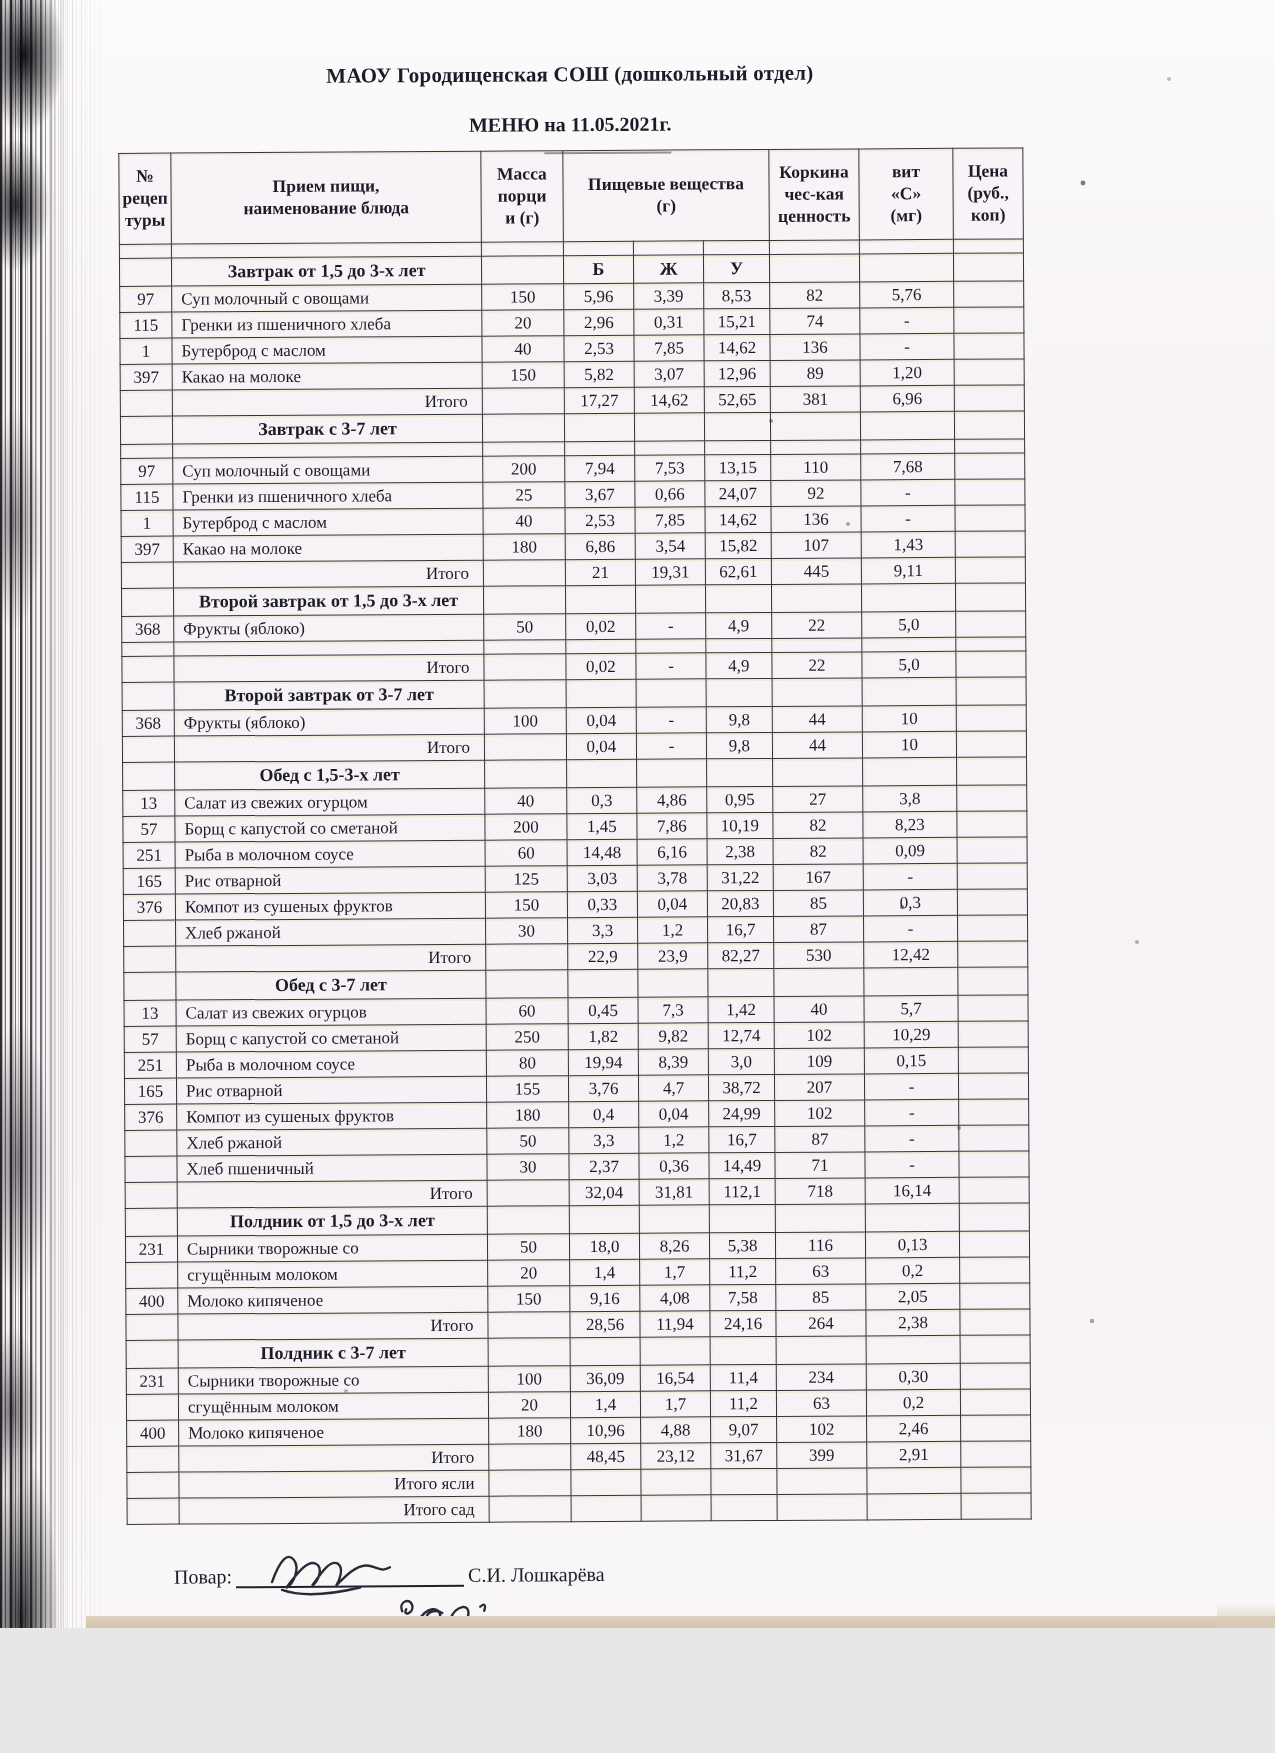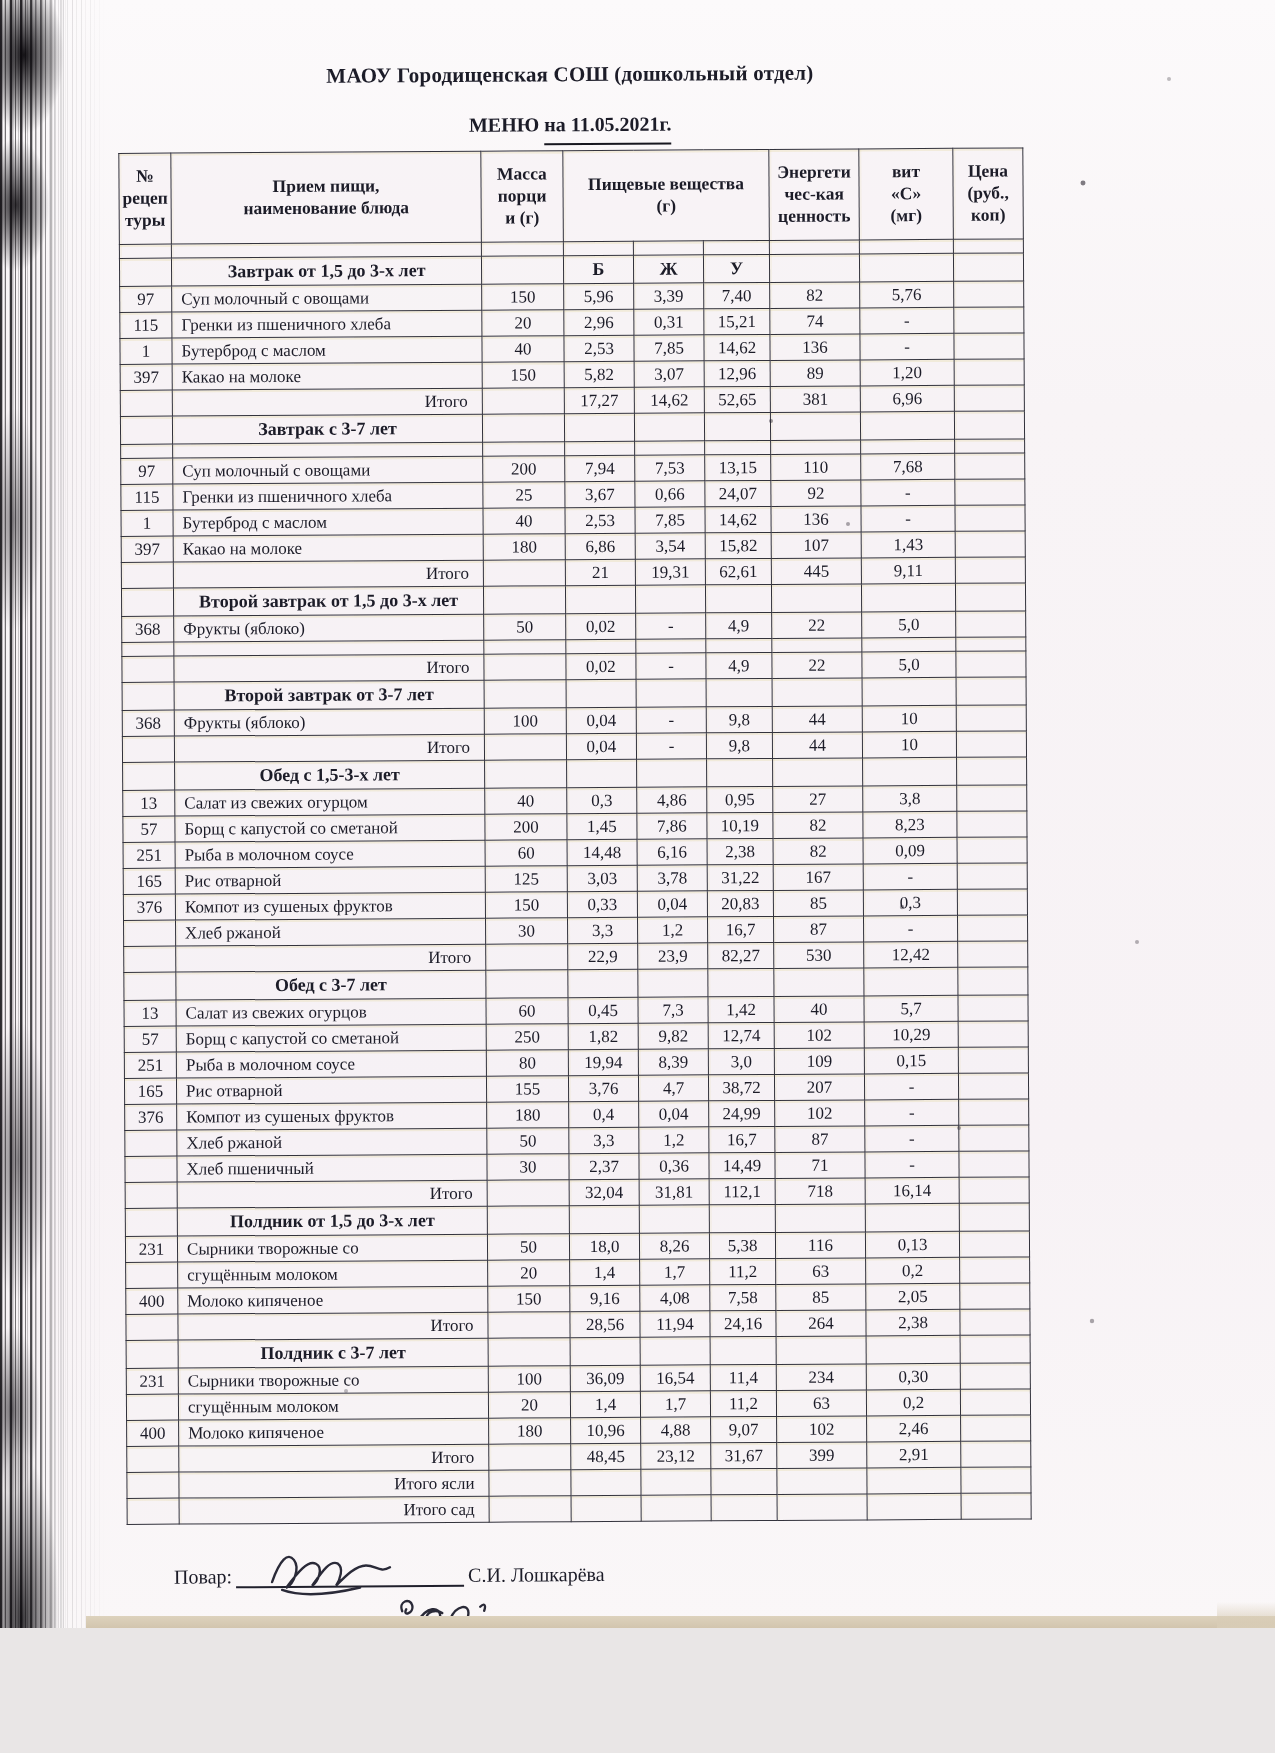--- a/index.html
+++ b/index.html
@@ -5,21 +5,21 @@
   html,body{margin:0;padding:0;}
   body{width:1275px;height:1753px;background:#e9e6e6;font-family:"Liberation Serif","DejaVu Serif",serif;}
   .page{position:relative;width:1275px;height:1628px;overflow:hidden;
         background:linear-gradient(180deg,#fcfafb 0%,#f8f4f6 25%,#f7f2f5 70%,#faf7f8 100%);}
   .doc{position:absolute;left:0;top:0;width:1275px;transform:rotate(-0.35deg);transform-origin:600px 100px;color:var(--ink,#1c1c28);}
 
   
   .title-wrap{position:absolute;left:118px;top:62px;width:904px;text-align:center;}
   .title{font-size:21px;font-weight:bold;letter-spacing:.2px;}
   .subtitle{margin-top:26px;font-size:20px;font-weight:bold;}
-  .subtitle .und{border-bottom:2.5px solid #17171f;padding-bottom:8px;}
+  .subtitle .und{border-bottom:2.5px solid #17171f;padding-bottom:17px;}
 
   
   .menu-table{position:absolute;left:118px;top:150px;width:904px;border-collapse:collapse;table-layout:fixed;
               background:rgba(246,240,244,.55);font-size:17px;color:var(--ink,#1c1c28);}
   .menu-table col.c1{width:52px}.menu-table col.c2{width:310px}.menu-table col.c3{width:82px}
   .menu-table col.c4{width:70px}.menu-table col.c5{width:70px}.menu-table col.c6{width:66px}
   .menu-table col.c7{width:90px}.menu-table col.c8{width:94px}.menu-table col.c9{width:70px}
   .menu-table th,.menu-table td{border:1.6px solid var(--line,#33333d);padding:0 2px;vertical-align:middle;
        box-shadow:inset 0 2px 0 rgba(214,190,80,.16), inset 2px 0 0 rgba(214,190,80,.08);}
   .menu-table th{height:90px;font-size:17.5px;font-weight:bold;text-align:center;white-space:pre-line;line-height:1.25;}
@@ -96,21 +96,21 @@
           <th>№
 рецеп
 туры</th>
           <th>Прием пищи,
 наименование блюда</th>
           <th>Масса
 порци
 и (г)</th>
           <th colspan="3">Пищевые вещества
 (г)</th>
-          <th>Энергети
+          <th>Коркина
 чес-кая
 ценность</th>
           <th>вит
 «С»
 (мг)</th>
           <th>Цена
 (руб.,
 коп)</th>
         </tr>
       </thead>
@@ -136,21 +136,21 @@
             <td class="c-energy"></td>
             <td class="c-vitc"></td>
             <td class="c-price"></td>
           </tr>
           <tr class="r-item">
             <td class="c-num">97</td>
             <td class="c-dish">Суп молочный с овощами</td>
             <td class="c-mass">150</td>
             <td class="c-b">5,96</td>
             <td class="c-zh">3,39</td>
-            <td class="c-u">7,40</td>
+            <td class="c-u">8,53</td>
             <td class="c-energy">82</td>
             <td class="c-vitc">5,76</td>
             <td class="c-price"></td>
           </tr>
           <tr class="r-item">
             <td class="c-num">115</td>
             <td class="c-dish">Гренки из пшеничного хлеба</td>
             <td class="c-mass">20</td>
             <td class="c-b">2,96</td>
             <td class="c-zh">0,31</td>

